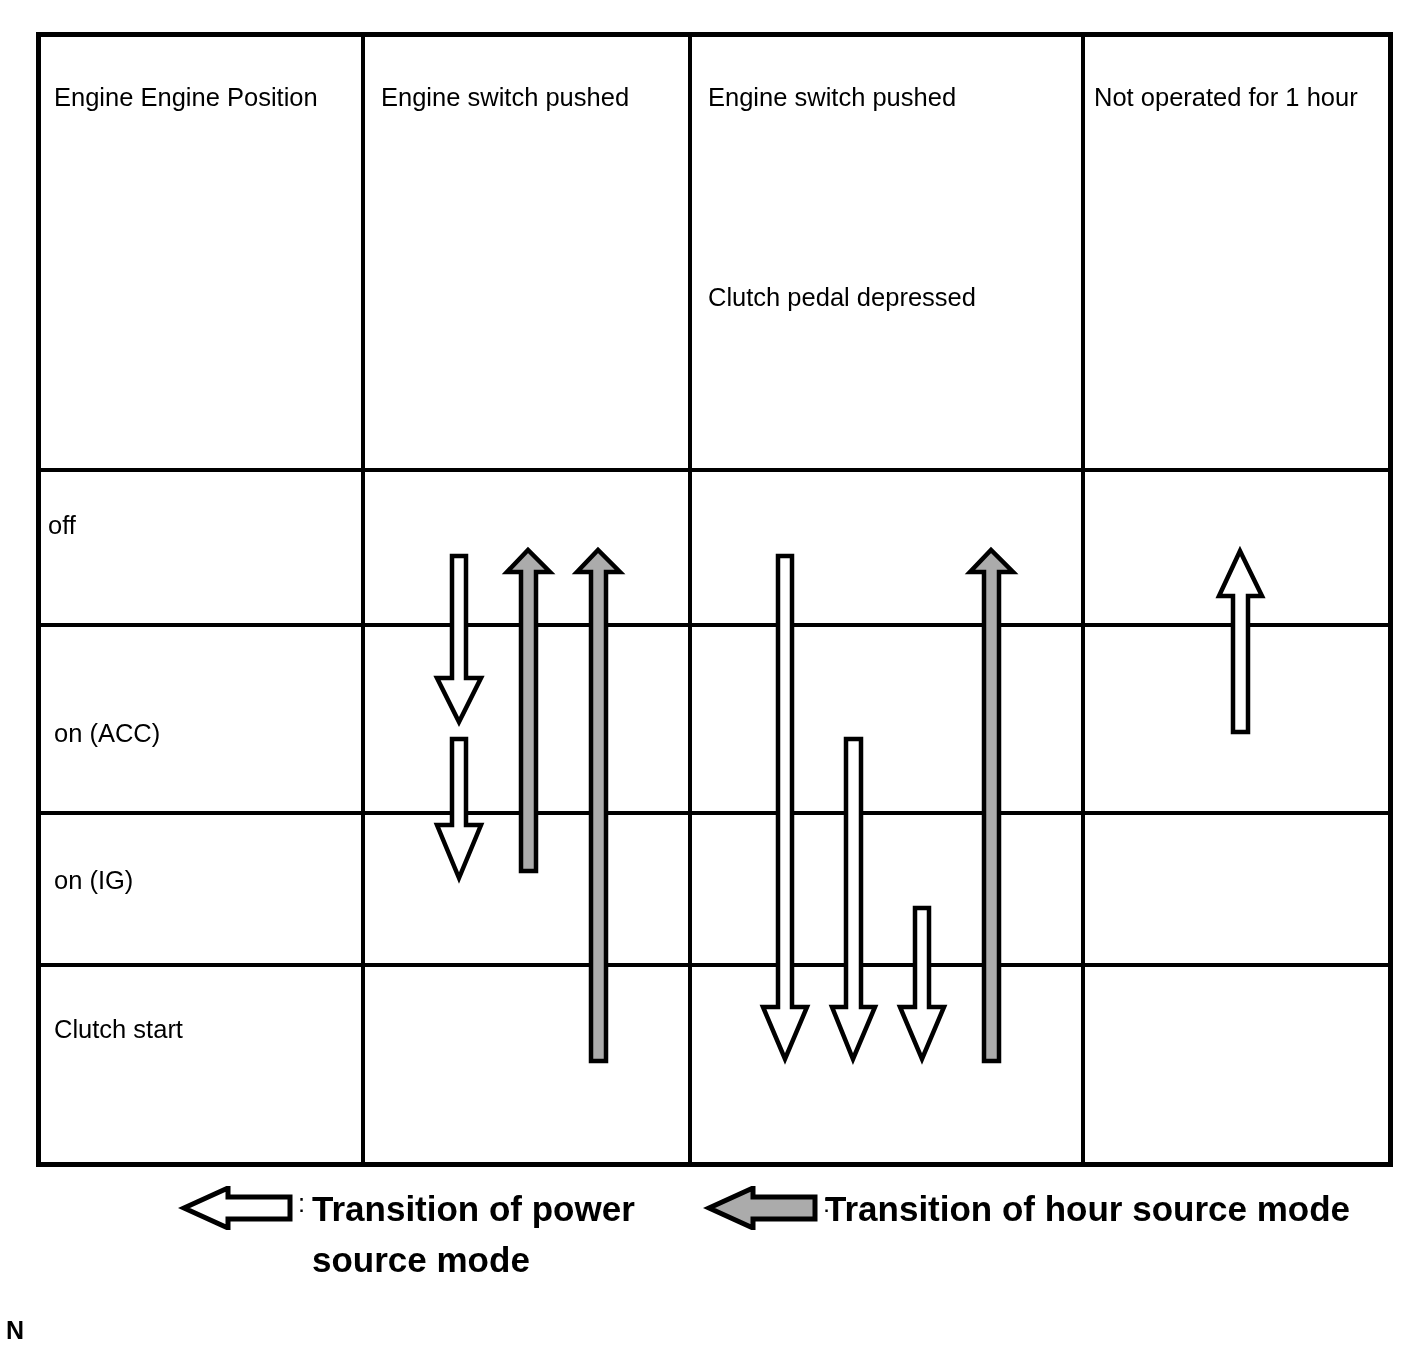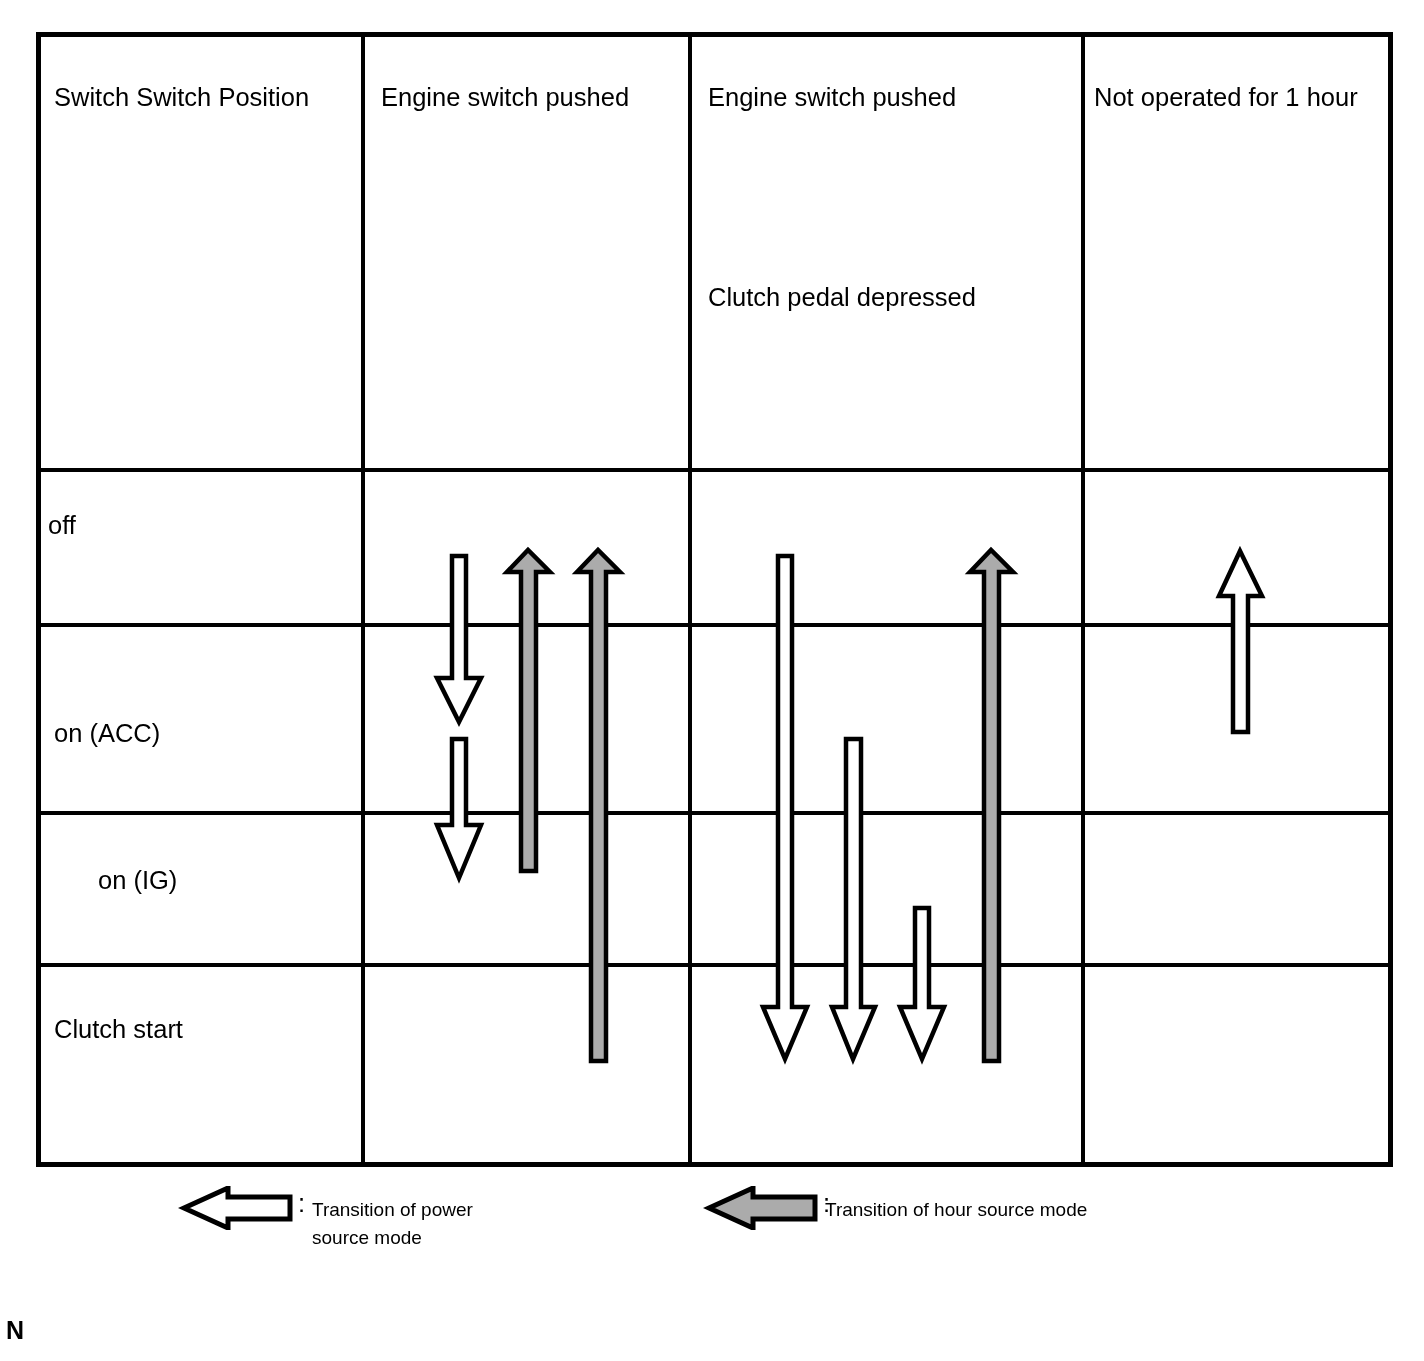--- a/index.html
+++ b/index.html
@@ -51,21 +51,21 @@
   
   .hdr-c1 { left: 18px;  top: 50px;  }
   .hdr-c2 { left: 345px; top: 50px;  }
   .hdr-c3 { left: 672px; top: 50px;  }
   .hdr-c4 { left: 1058px;top: 50px;  }
   .hdr-c3-sub { left: 672px; top: 250px; }
 
   
   .rowlbl-off    { left: 12px; top: 478px; }
   .rowlbl-acc    { left: 18px; top: 657px; margin-top: 29px; }
-  .rowlbl-ig     { left: 18px; top: 833px; margin-left: 44px; }
+  .rowlbl-ig     { left: 18px; top: 833px; }
   .rowlbl-start  { left: 18px; top: 982px; }
 
   
   .arrows-svg {
     position: absolute;
     left: 0; top: 0;
     width: 1424px;
     height: 1361px;
     overflow: visible;
     pointer-events: none;
@@ -94,24 +94,25 @@
   .legend-colon {
     position: absolute;
     left: 120px;
     top: 8px;
     font-size: 25.5px;
     line-height: 1.2;
   }
   .legend-text {
     position: absolute;
     left: 134px;
-    top: 16px;
-    font-size: 19px;
+    top: 4px;
+    font-size: 35px;
     line-height: 1.45;
     white-space: pre;
+    font-weight: bold;
   }
   .legend-text-2 {
     left: 122px;
   }
   .legend-text-2 .l2 { display: inline-block; padding-left: 22px; }
 
   
   .corner-mark {
     position: absolute;
     left: 6px;
@@ -135,21 +136,21 @@
       <line x1="327" y1="2.5" x2="327" y2="1132.5" stroke="#000000" stroke-width="4"></line>
       <line x1="654" y1="2.5" x2="654" y2="1132.5" stroke="#000000" stroke-width="4"></line>
       <line x1="1047" y1="2.5" x2="1047" y2="1132.5" stroke="#000000" stroke-width="4"></line>
 
       <line x1="2.5" y1="438" x2="1354.5" y2="438" stroke="#000000" stroke-width="4"></line>
       <line x1="2.5" y1="593" x2="1354.5" y2="593" stroke="#000000" stroke-width="4"></line>
       <line x1="2.5" y1="781" x2="1354.5" y2="781" stroke="#000000" stroke-width="4"></line>
       <line x1="2.5" y1="933" x2="1354.5" y2="933" stroke="#000000" stroke-width="4"></line>
     </svg>
 
-    <div class="cell-text hdr-c1">Switch Switch Position</div>
+    <div class="cell-text hdr-c1">Engine Engine Position</div>
     <div class="cell-text hdr-c2">Engine switch pushed</div>
     <div class="cell-text hdr-c3">Engine switch pushed</div>
     <div class="cell-text hdr-c3-sub">Clutch pedal depressed</div>
     <div class="cell-text hdr-c4">Not operated for 1 hour</div>
 
     <div class="cell-text rowlbl-off">off</div>
     <div class="cell-text rowlbl-acc">on (ACC)</div>
     <div class="cell-text rowlbl-ig">on (IG)</div>
     <div class="cell-text rowlbl-start">Clutch start</div>
   </div>

